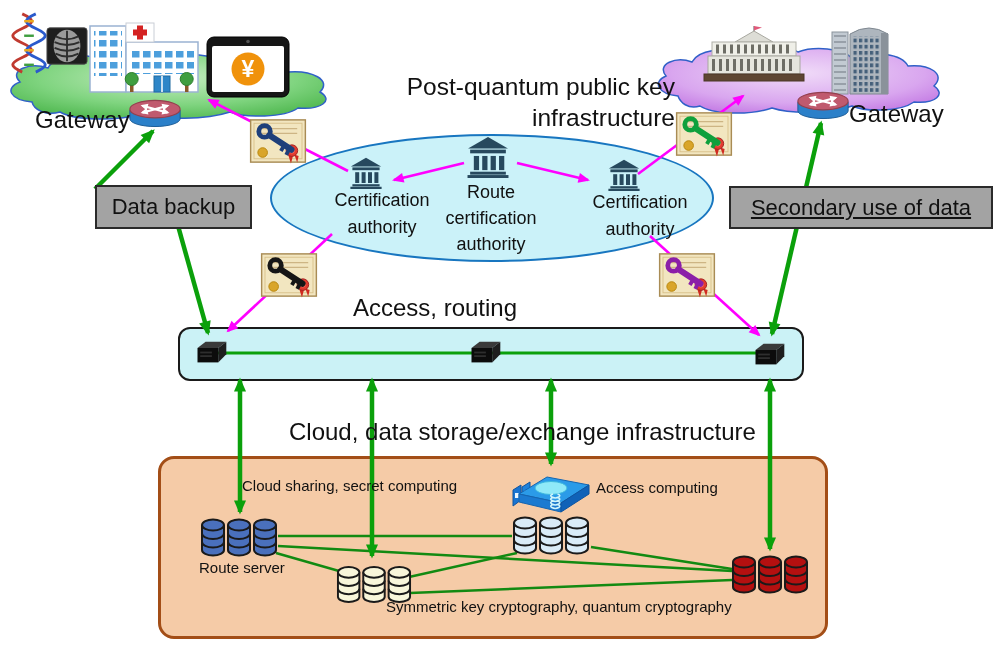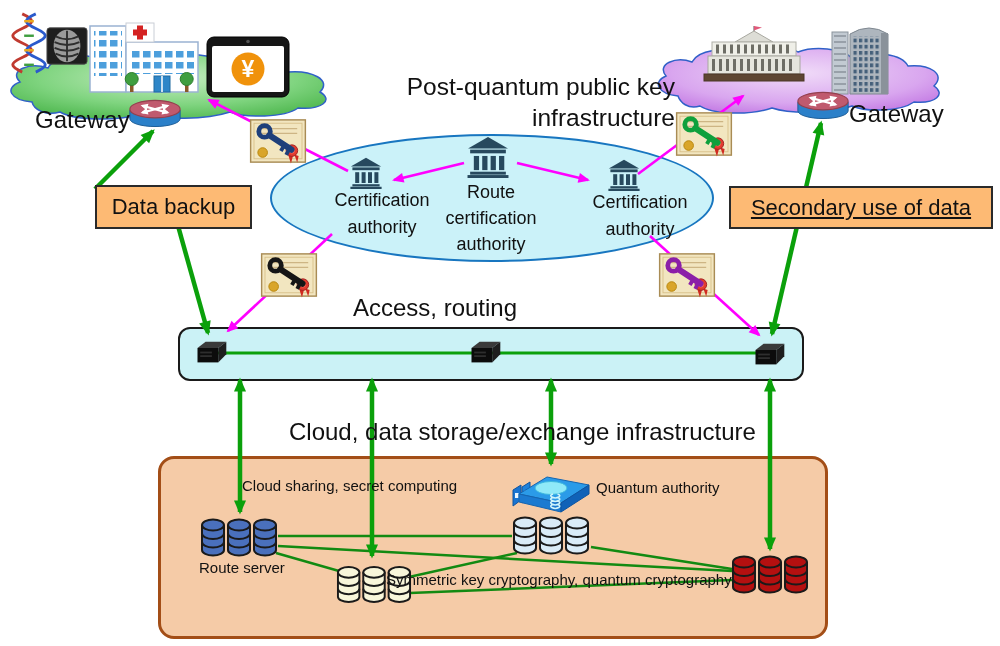--- a/index.html
+++ b/index.html
@@ -6,21 +6,21 @@
   .stage{position:relative;width:1000px;height:646px;background:#fff;overflow:hidden;
          font-family:"Liberation Sans",sans-serif;color:#111;}
   .abs{position:absolute;}
   .z1{z-index:1}.z2{z-index:2}.z3{z-index:3}.z4{z-index:4}
   .pki-ellipse{left:270px;top:134px;width:440px;height:124px;border-radius:50%;
      background:#CBF2F9;border:2.5px solid #1876C0;}
   .access-bar{left:178px;top:327px;width:622px;height:50px;border-radius:12px;
      background:#CBF2F6;border:2.5px solid #1A1A1A;}
   .bottom-box{left:158px;top:456px;width:664px;height:177px;border-radius:16px;
      background:#F5CBA7;border:3.5px solid #A34E17;}
-  .label-box{background:#fdba74;border:2px solid #2A2A2A;display:flex;align-items:center;
+  .label-box{background:#a3a3a3;border:2px solid #2A2A2A;display:flex;align-items:center;
      justify-content:center;font-size:22px;white-space:nowrap;}
   .box-backup{left:95px;top:185px;width:153px;height:40px;}
   .box-secondary{left:729px;top:186px;width:260px;height:39px;text-decoration:underline;}
   .t{position:absolute;line-height:1.2;}
   .title{left:355px;top:72px;width:320px;text-align:right;font-size:24.5px;line-height:1.25;}
   .gw{font-size:24px;}
   .big{font-size:24px;white-space:nowrap;}
   .ca{font-size:18px;line-height:1.5;text-align:center;}
   .small{font-size:15px;white-space:nowrap;}
   svg.icon{display:block;overflow:visible;}
@@ -333,31 +333,31 @@
   <svg class="abs z4 icon" style="left:751px;top:341px" width="36" height="27" viewBox="0 0 40 30">
       <use href="#switchg"></use>
     </svg>
 
   <div class="t z4 big" style="left:289px;top:418px;width:450px;text-align:center">Cloud, data storage/exchange infrastructure</div>
 
   <div class="t z4 small" style="left:242px;top:477px">Cloud sharing, secret computing</div>
   <svg class="abs z4 icon" style="left:510px;top:468px" width="84" height="46" viewBox="0 0 82 46">
       <use href="#quantg"></use>
     </svg>
-  <div class="t z4 small" style="left:596px;top:479px">Quantum authority</div>
+  <div class="t z4 small" style="left:596px;top:479px">Access computing</div>
 
   <svg class="abs z4 icon" style="left:200px;top:517px;color:#4A70BC" width="78" height="40" viewBox="0 0 78 40">
       <use href="#db3g"></use>
     </svg>
   <svg class="abs z4 icon" style="left:336px;top:564px;color:#F8F6DA" width="76" height="40" viewBox="0 0 78 40">
       <use href="#db3g"></use>
     </svg>
   <svg class="abs z4 icon" style="left:511px;top:515px;color:#D9EBF7" width="80" height="40" viewBox="0 0 78 40">
       <use href="#db3g"></use>
     </svg>
   <svg class="abs z4 icon" style="left:731px;top:554px;color:#B41010" width="78" height="40" viewBox="0 0 78 40">
       <use href="#db3g"></use>
     </svg>
 
   <div class="t z4 small" style="left:199px;top:559px">Route server</div>
-  <div class="t z4 small" style="left:386px;top:571px">Symmetric key cryptography, quantum cryptography</div>
+  <div class="t z4 small" style="left:386px;top:598px">Symmetric key cryptography, quantum cryptography</div>
 
 </div>
 
 </body></html>

